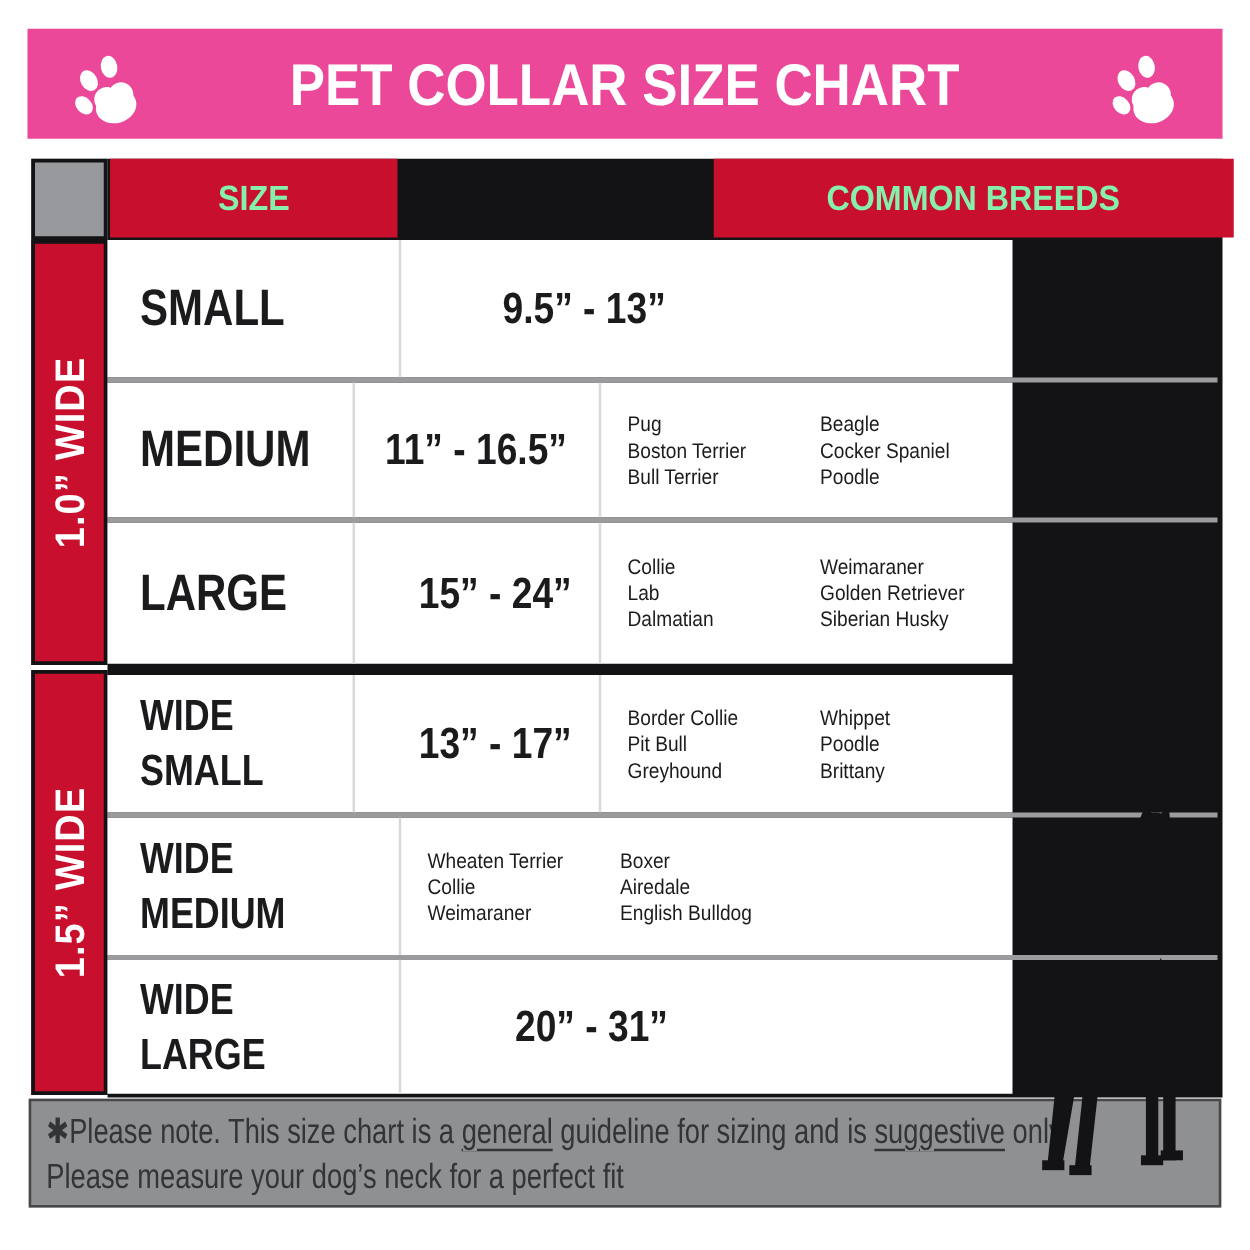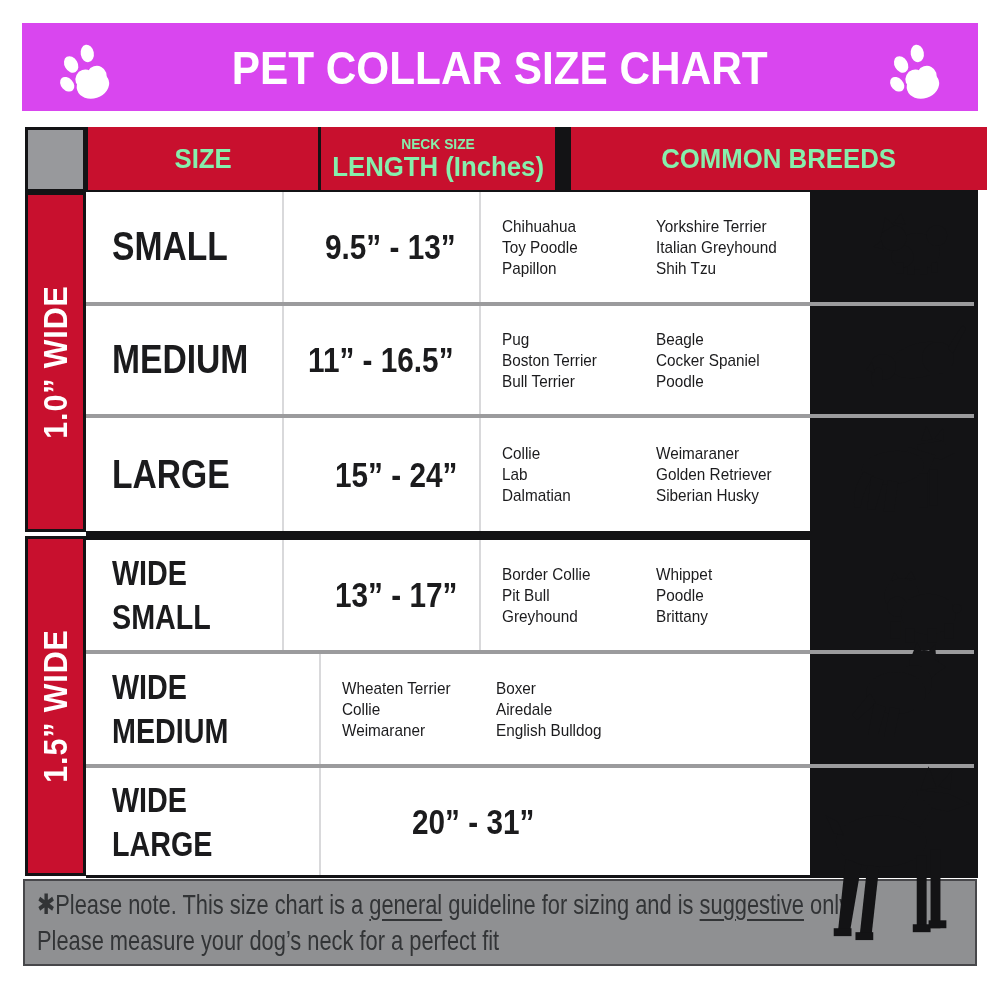--- a/index.html
+++ b/index.html
@@ -1,20 +1,20 @@
 <!DOCTYPE html>
 <html><head>
 <meta charset="utf-8">
 <style>
   html,body{margin:0;padding:0;background:#ffffff;}
   body{width:1000px;height:1000px;font-family:"Liberation Sans",sans-serif;}
   .sheet{position:relative;width:1000px;height:1000px;background:#ffffff;overflow:hidden;}
 
   
-  .titlebar{position:absolute;left:22px;top:23px;width:956px;height:88px;background:#d946ef;
+  .titlebar{position:absolute;left:22px;top:23px;width:956px;height:88px;background:#ec4899;
             display:flex;align-items:center;justify-content:center;}
   .title{color:#ffffff;font-weight:bold;font-size:47px;white-space:nowrap;
          transform:scaleX(0.90);letter-spacing:0px;}
   .paw{position:absolute;top:19px;width:66px;height:66px;}
   .paw.left{left:30px;}
   .paw.right{right:30px;}
 
   
   .corner{position:absolute;left:25px;top:127px;width:61px;height:65px;background:#98999c;
           border:3px solid #131315;box-sizing:border-box;}
@@ -111,46 +111,30 @@
   </div>
   <div class="sidebar" id="bar-15">
     <div class="vlabel">1.5” WIDE</div>
   </div>
 
   <div class="maintable">
 
     <div class="hcell" id="h-size">
       <div class="hmain">SIZE</div>
     </div>
-    <div class="hcell" id="h-neck">
-      <div class="hsmall">NECK SIZE</div>
-      <div class="hmain">LENGTH (Inches)</div>
-    </div>
     <div class="hcell" id="h-breeds">
       <div class="hmain">COMMON BREEDS</div>
     </div>
 
     <div class="trow" id="r0">
       <div class="cell-size">
         <div class="size-label">SMALL</div>
       </div>
       <div class="cell-neck">
         <div class="neck-label">9.5” - 13”</div>
-      </div>
-      <div class="cell-breeds">
-        <div class="blist">
-          <div>Chihuahua</div>
-          <div>Toy Poodle</div>
-          <div>Papillon</div>
-        </div>
-        <div class="blist">
-          <div>Yorkshire Terrier</div>
-          <div>Italian Greyhound</div>
-          <div>Shih Tzu</div>
-        </div>
       </div>
     </div>
 
     <div class="trow" id="r1">
       <div class="cell-size">
         <div class="size-label">MEDIUM</div>
       </div>
       <div class="cell-neck">
         <div class="neck-label">11” - 16.5”</div>
       </div>

